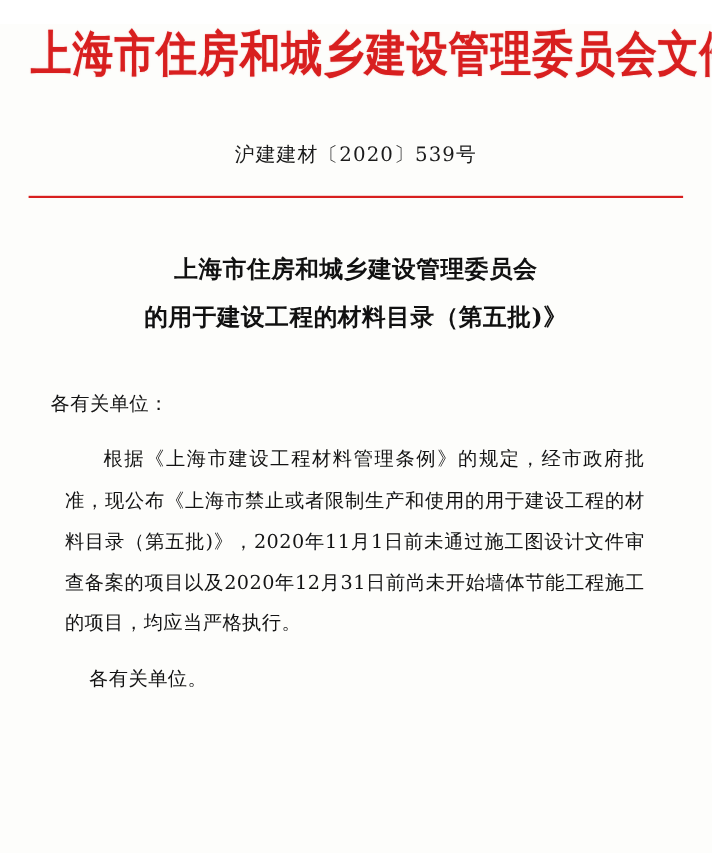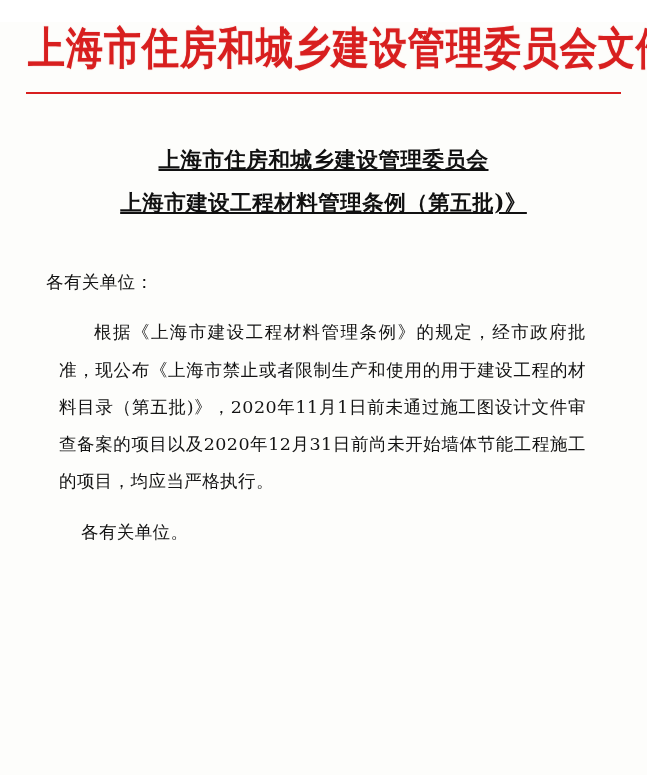--- a/index.html
+++ b/index.html
@@ -64,21 +64,20 @@
   
   .heading {
     margin-top: 44px;
     text-align: center;
     font-weight: 700;
     font-size: 21.5px;
     line-height: 2.0;
     letter-spacing: 0.5px;
     color: #111;
     padding: 0 56px;
-    text-decoration: underline;
   }
   .heading-line {
     display: block;
     white-space: nowrap;
   }
 
   
   .body-text {
     margin-top: 40px;
     padding: 0 48px 0 46px;
@@ -102,26 +101,27 @@
 </style>
 </head>
 <body>
 
 <div class="page">
 
   <div class="masthead">
     <span class="masthead-title">上海市住房和城乡建设管理委员会文件</span>
   </div>
 
+  <div class="doc-number">沪建建材〔2020〕539号</div>
 
   <div class="red-rule"></div>
 
   <div class="heading">
     <span class="heading-line">上海市住房和城乡建设管理委员会</span>
-    <span class="heading-line">上海市建设工程材料管理条例（第五批)》</span>
+    <span class="heading-line">的用于建设工程的材料目录（第五批)》</span>
   </div>
 
   <div class="body-text">
     <p class="salutation">各有关单位：</p>
     <p class="para">根据《上海市建设工程材料管理条例》的规定，经市政府批准，现公布《上海市禁止或者限制生产和使用的用于建设工程的材料目录（第五批)》，2020年11月1日前未通过施工图设计文件审查备案的项目以及2020年12月31日前尚未开始墙体节能工程施工的项目，均应当严格执行。</p>
     <p class="notice-line">各有关单位。</p>
   </div>
 
 </div>
 

